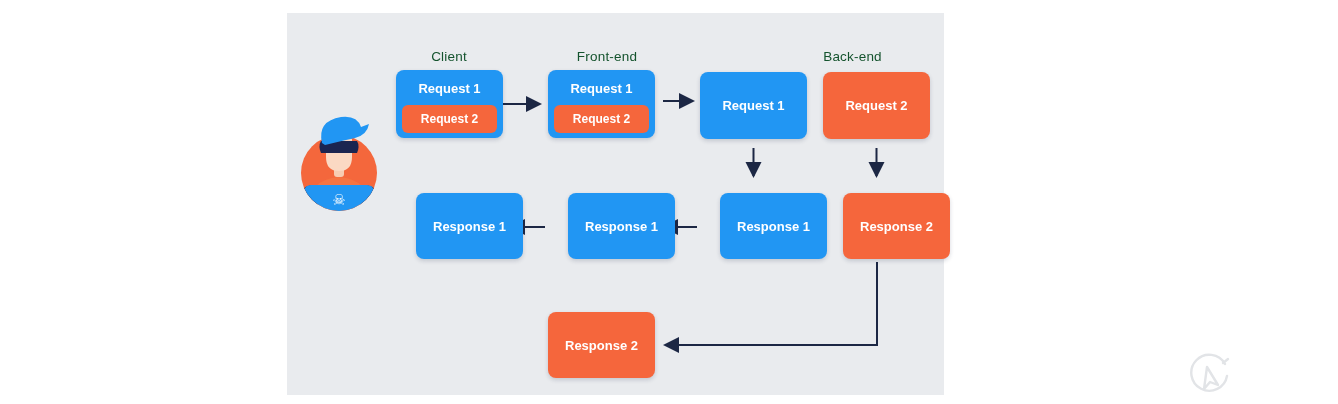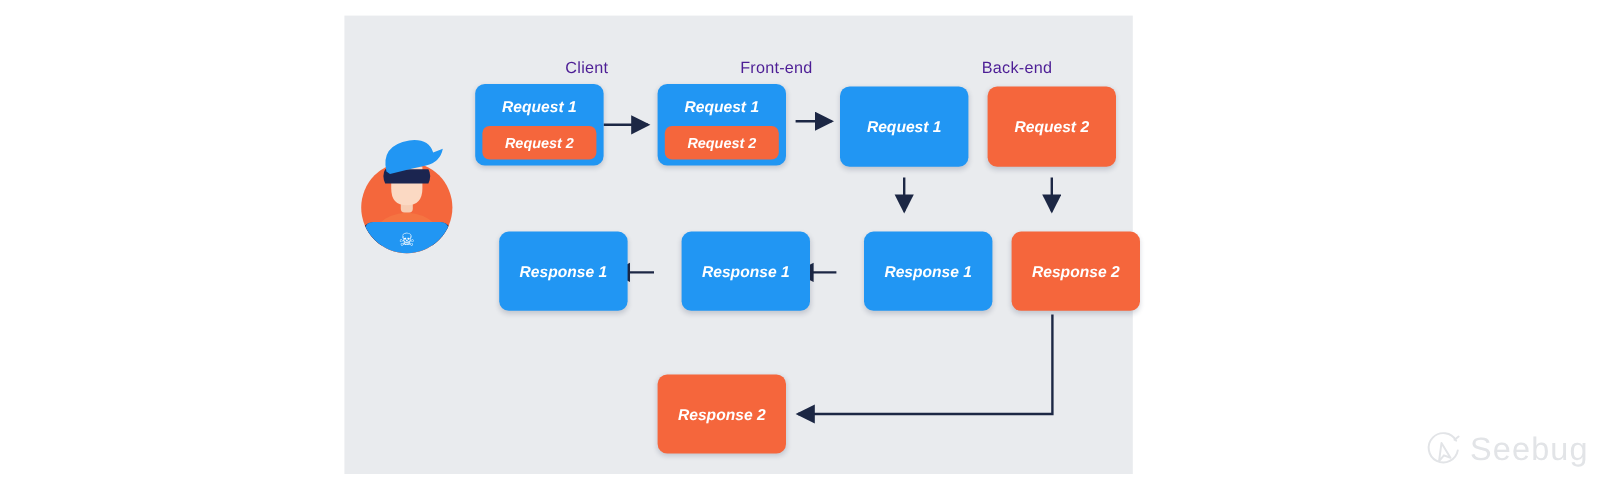--- a/index.html
+++ b/index.html
@@ -14,36 +14,34 @@
   .panel {
     position: absolute; left: 287px; top: 13px;
     width: 657px; height: 382px;
     background: #E9EBEE;
   }
 
   .col-label {
     position: absolute; top: 36px;
     transform: translateX(-50%);
     font-size: 13.5px; font-weight: 500;
-    color: #4c1d95; letter-spacing: .2px;
+    color: #14532d; letter-spacing: .2px;
     white-space: nowrap;
-    margin-left: 40px;
   }
   .lbl-client   { left: 162px; }
   .lbl-frontend { left: 320px; }
-  .lbl-backend  { left: 512px; padding-left: 17px; }
+  .lbl-backend  { left: 557px; padding-left: 17px; }
 
   .node {
     position: absolute; width: 107px;
     border-radius: 8px;
     display: flex; align-items: center; justify-content: center;
     color: #ffffff; font-size: 13px; font-weight: 700;
     box-shadow: 0 2px 4px rgba(30,40,70,.18);
     box-sizing: border-box;
-    font-style: italic;
   }
   .blue   { background: #2196F3; }
   .orange { background: #F5663C; }
 
   .col1 { left: 109px; } .col2 { left: 261px; } .col3 { left: 413px; } .col4 { left: 536px; }
   .row1       { top: 57px;  height: 68px; }
   .row1-be    { top: 59px;  height: 67px; }
   .row2       { top: 180px; height: 66px; margin-left: 20px; }
   .row3       { top: 299px; height: 66px; }
 
@@ -163,16 +161,15 @@
   </div>
 
   <div class="watermark">
     <svg width="44" height="48" viewBox="0 0 44 48">
       <g stroke="#E2E4E7" stroke-width="2.4" fill="none" stroke-linecap="round" stroke-linejoin="round">
         <path d="M36,14 A18,18 0 1 0 38,26"></path>
         <path d="M34,13 L39,9"></path>
         <path d="M18,17 L29,35 L21,32 L15,39 Z"></path>
       </g>
     </svg>
-    <span class="brand">Seebug</span>
   </div>
 
 </div>
 
 </body></html>

